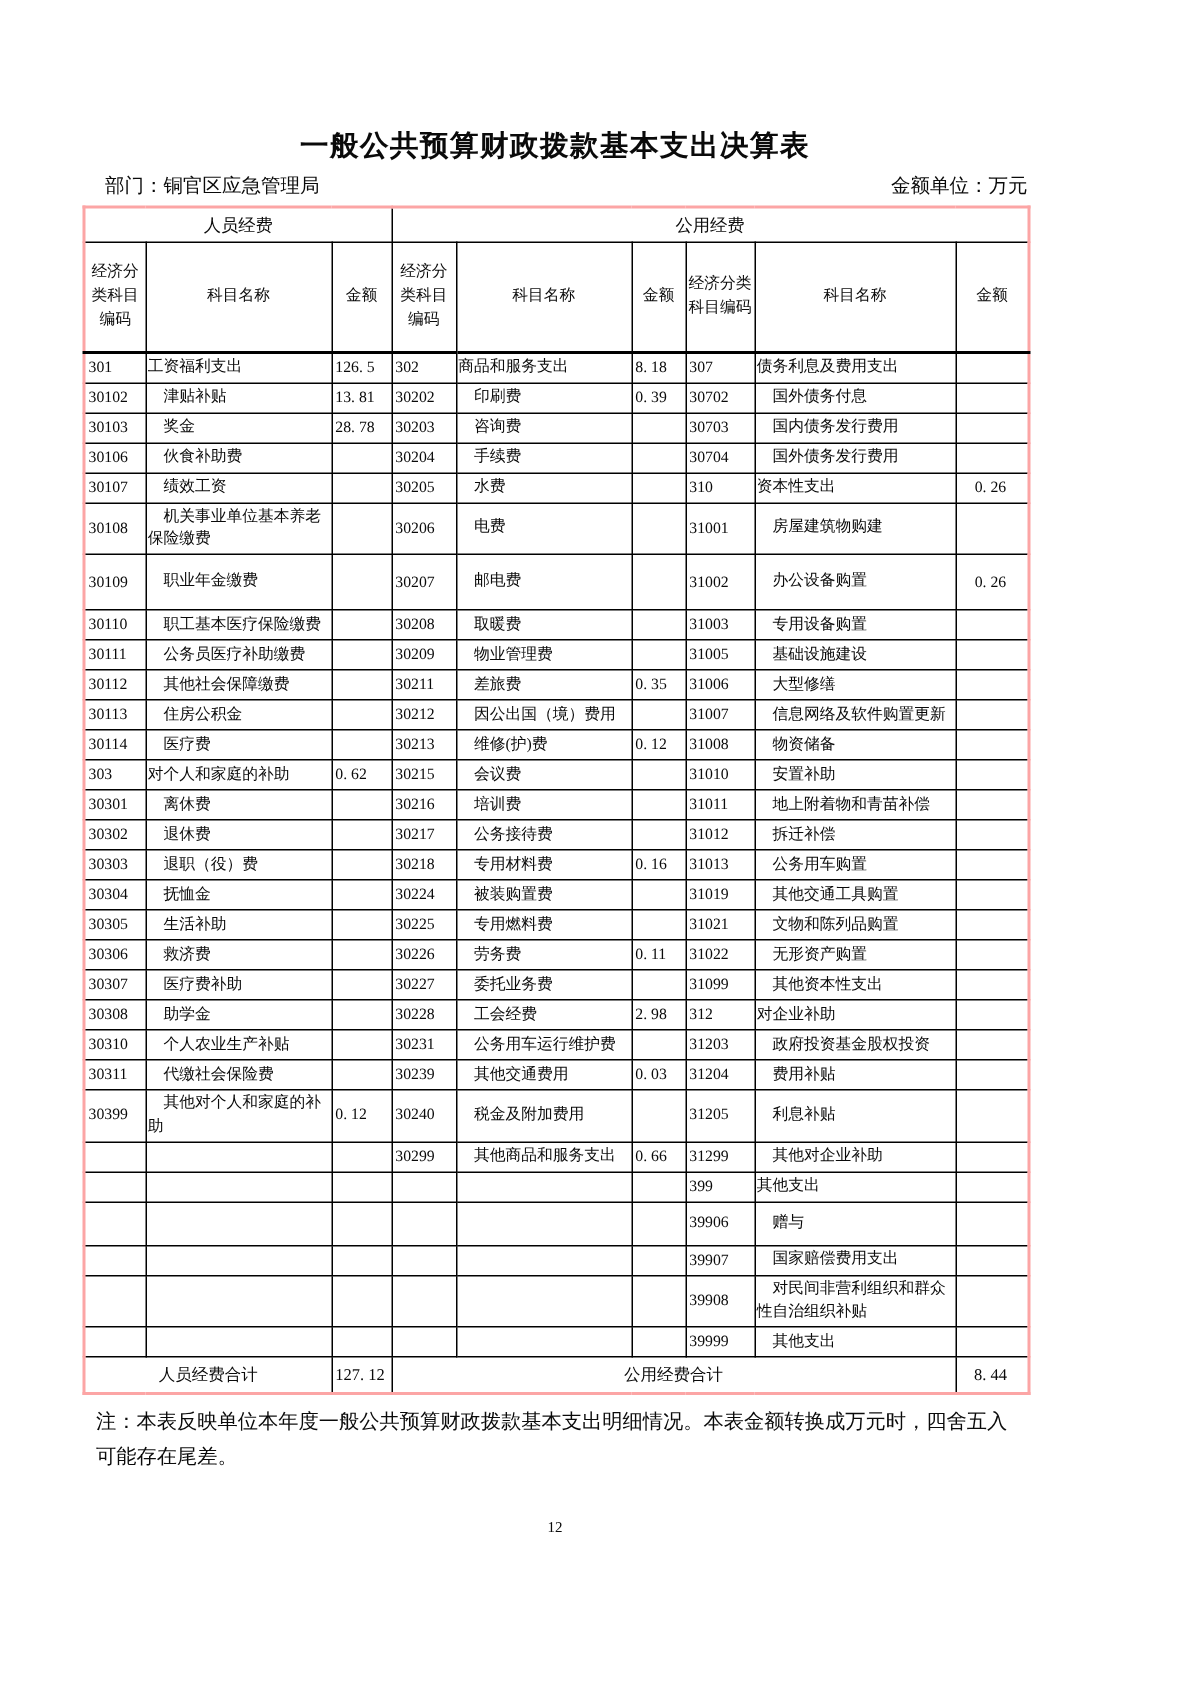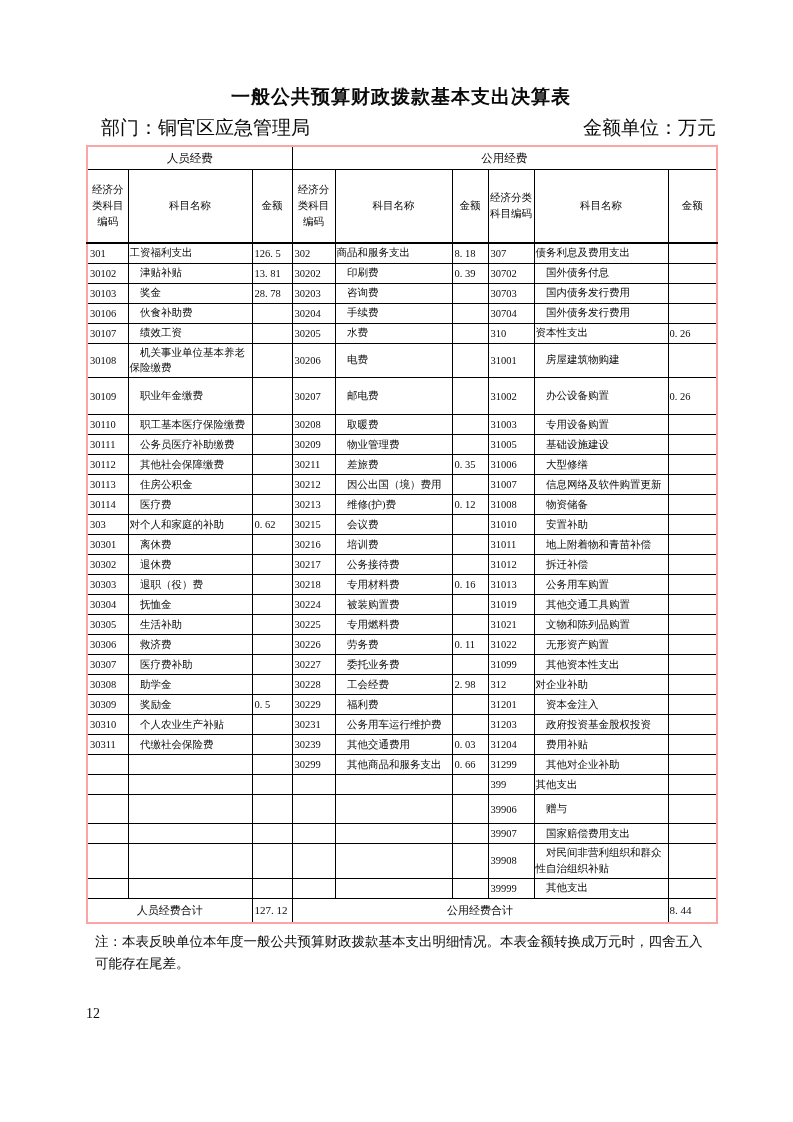--- a/index.html
+++ b/index.html
@@ -3,31 +3,31 @@
 <meta charset="utf-8">
 <style>
   html, body { margin: 0; padding: 0; }
   body {
     width: 793px; height: 1122px;
     background: #ffffff;
     color: #0a0a0a;
     font-family: "Liberation Serif", "DejaVu Serif", serif;
     overflow: hidden;
   }
-  .sheet { width: 630px; margin-left: 72px; padding-left: 14px; }
+  .sheet { width: 630px; margin-left: 41px; padding-left: 14px; }
   .title {
     margin: 0; padding-top: 84px;
     text-align: center;
     font-size: 19px; font-weight: 700; letter-spacing: 1px;
     font-family: "Liberation Sans", "DejaVu Sans", sans-serif;
   }
   .form-no { text-align: right; font-size: 12px; margin-top: 14px; }
   .meta {
     display: flex; justify-content: space-between; align-items: flex-end;
-    font-size: 19px; margin-top: 5px; padding-left: 15px;
+    font-size: 13px; margin-top: 5px; padding-left: 15px;
   }
   table.budget {
     border-collapse: collapse; table-layout: fixed;
     width: 630px; margin-top: 4px;
     border: 2px solid #fca5a5;
   }
   .budget th, .budget td {
     border: 1px solid #000;
     font-size: 10.5px; font-weight: 400;
     padding: 1px 1px; vertical-align: middle;
@@ -36,28 +36,28 @@
   .budget thead tr.group-hdr th { height: 20px; font-size: 11.5px; text-align: center; }
   .budget thead tr.cols th { height: 70px; text-align: center; border-bottom: 2px solid #000; line-height: 1.55; }
   .budget tbody tr { height: 20px; }
   .budget tbody tr:nth-child(7)  { height: 37px; }
   .budget tbody tr:nth-child(27) { height: 29px; }
   .budget tbody tr:nth-child(32) { height: 43px; }
   td.code  { text-align: left; padding-left: 2px; }
   td.name  { text-align: left; line-height: 1.5; }
   td.name.sub { text-indent: 1em; }
   td.amt-l { text-align: left; padding-left: 2px; }
-  td.amt-r { text-align: left; padding-right: 3px; }
+  td.amt-r { text-align: center; padding-right: 3px; }
   .budget tfoot td { height: 21px; font-size: 11px; }
   td.t-label { text-align: center; }
   .note {
     margin: 7px 0 0 0; padding-left: 9px; padding-right: 2px;
     font-size: 13.5px; line-height: 1.7; word-break: break-all;
   }
-  .pageno { text-align: left; font-size: 14px; margin-top: 30px; }
+  .pageno { text-align: center; font-size: 10px; margin-top: 30px; }
 </style>
 </head>
 <body>
 
 <div class="sheet">
 
   <h1 class="title">一般公共预算财政拨款基本支出决算表</h1>
 
 
   <div class="meta">
@@ -320,50 +320,50 @@
           <td class="name sub">助学金</td>
           <td class="amt-l"></td>
           <td class="code">30228</td>
           <td class="name sub">工会经费</td>
           <td class="amt-l">2. 98</td>
           <td class="code">312</td>
           <td class="name">对企业补助</td>
           <td class="amt-r"></td>
         </tr>
         <tr>
-          <td class="code">30309</td>
-          <td class="name sub">奖励金</td>
-          <td class="amt-l">0. 5</td>
-          <td class="code">30229</td>
-          <td class="name sub">福利费</td>
-          <td class="amt-l"></td>
-          <td class="code">31201</td>
-          <td class="name sub">资本金注入</td>
-          <td class="amt-r"></td>
-        </tr>
-        <tr>
           <td class="code">30310</td>
           <td class="name sub">个人农业生产补贴</td>
           <td class="amt-l"></td>
           <td class="code">30231</td>
           <td class="name sub">公务用车运行维护费</td>
           <td class="amt-l"></td>
           <td class="code">31203</td>
           <td class="name sub">政府投资基金股权投资</td>
           <td class="amt-r"></td>
         </tr>
         <tr>
           <td class="code">30311</td>
           <td class="name sub">代缴社会保险费</td>
           <td class="amt-l"></td>
           <td class="code">30239</td>
           <td class="name sub">其他交通费用</td>
           <td class="amt-l">0. 03</td>
           <td class="code">31204</td>
           <td class="name sub">费用补贴</td>
+          <td class="amt-r"></td>
+        </tr>
+        <tr>
+          <td class="code">30399</td>
+          <td class="name sub">其他对个人和家庭的补助</td>
+          <td class="amt-l">0. 12</td>
+          <td class="code">30240</td>
+          <td class="name sub">税金及附加费用</td>
+          <td class="amt-l"></td>
+          <td class="code">31205</td>
+          <td class="name sub">利息补贴</td>
           <td class="amt-r"></td>
         </tr>
         <tr>
           <td class="code"></td>
           <td class="name"></td>
           <td class="amt-l"></td>
           <td class="code">30299</td>
           <td class="name sub">其他商品和服务支出</td>
           <td class="amt-l">0. 66</td>
           <td class="code">31299</td>

